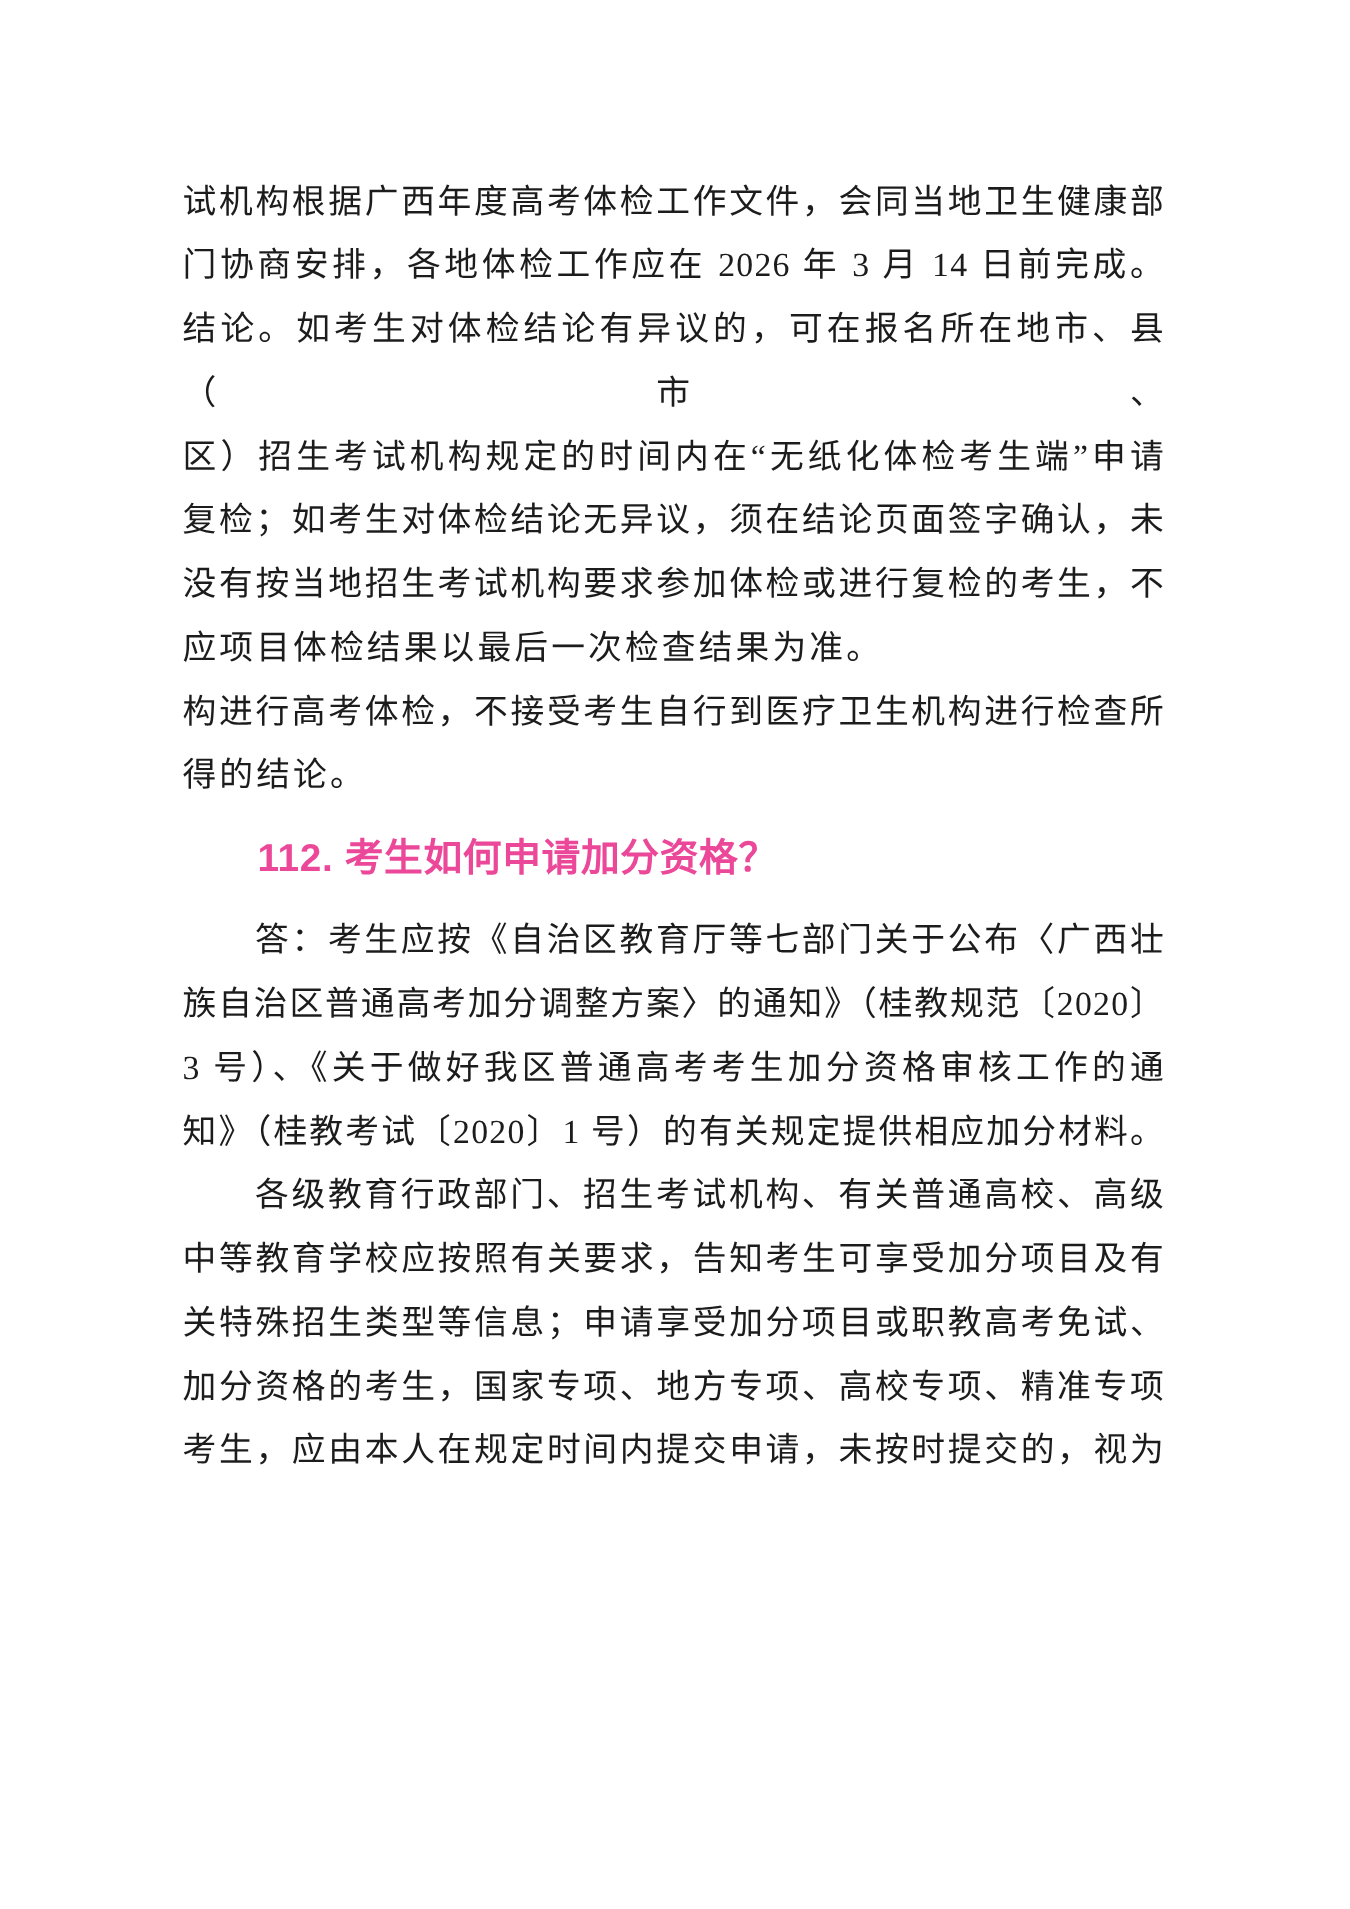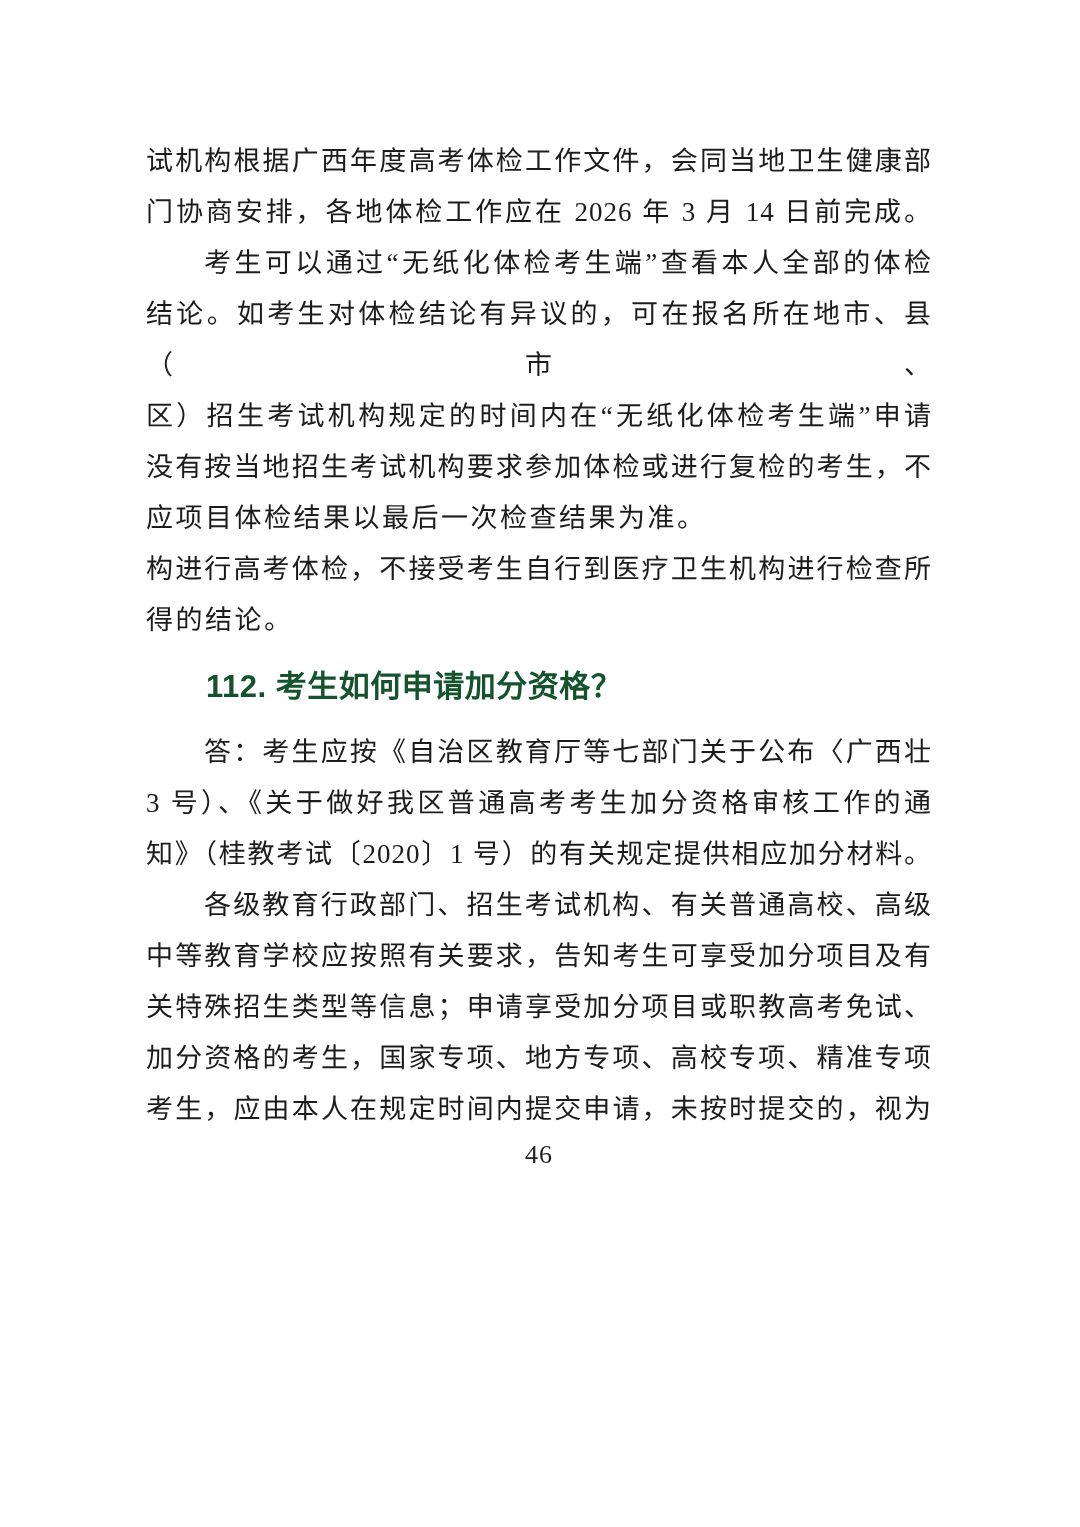--- a/index.html
+++ b/index.html
@@ -40,21 +40,21 @@
     letter-spacing: 2.5px;
   }
   .question-heading {
     font-family: "Liberation Sans", "DejaVu Sans", sans-serif;
     font-weight: 700;
     font-size: 31px;
     line-height: 51px;
     margin: 15px 0 15px 0;
     padding-left: 60px;
     letter-spacing: 0.5px;
-    color: #14532d;
+    color: #ec4899;
   }
   .page-number {
     text-align: center;
     font-size: 26px;
     line-height: 40px;
     letter-spacing: 1px;
     color: #222222;
   }
 </style>
 </head>
@@ -62,36 +62,37 @@
 
 <div class="page">
   <div class="content">
 
     <div>
       <div class="line">试机构根据广西年度高考体检工作文件，会同当地卫生健康部</div>
       <div class="line">门协商安排，各地体检工作应在 2026 年 3 月 14 日前完成。</div>
     </div>
 
     <div>
-      <div class="line indent">考生可以通过“无纸化体检考生端”查看本人全部的体检</div>
       <div class="line">结论。如考生对体检结论有异议的，可在报名所在地市、县（市、</div>
       <div class="line">区）招生考试机构规定的时间内在“无纸化体检考生端”申请</div>
+      <div class="line">复检；如考生对体检结论无异议，须在结论页面签字确认，未</div>
       <div class="line">没有按当地招生考试机构要求参加体检或进行复检的考生，不</div>
       <div class="line end">应项目体检结果以最后一次检查结果为准。</div>
     </div>
 
     <div>
       <div class="line">构进行高考体检，不接受考生自行到医疗卫生机构进行检查所</div>
       <div class="line end">得的结论。</div>
     </div>
 
     <div class="question-heading">112. 考生如何申请加分资格？</div>
 
     <div>
       <div class="line indent">答：考生应按《自治区教育厅等七部门关于公布〈广西壮</div>
+      <div class="line">族自治区普通高考加分调整方案〉的通知》（桂教规范〔2020〕</div>
       <div class="line">3 号）、《关于做好我区普通高考考生加分资格审核工作的通</div>
       <div class="line">知》（桂教考试〔2020〕1 号）的有关规定提供相应加分材料。</div>
     </div>
 
     <div>
       <div class="line indent">各级教育行政部门、招生考试机构、有关普通高校、高级</div>
       <div class="line">中等教育学校应按照有关要求，告知考生可享受加分项目及有</div>
       <div class="line">关特殊招生类型等信息；申请享受加分项目或职教高考免试、</div>
       <div class="line">加分资格的考生，国家专项、地方专项、高校专项、精准专项</div>
       <div class="line">考生，应由本人在规定时间内提交申请，未按时提交的，视为</div>

